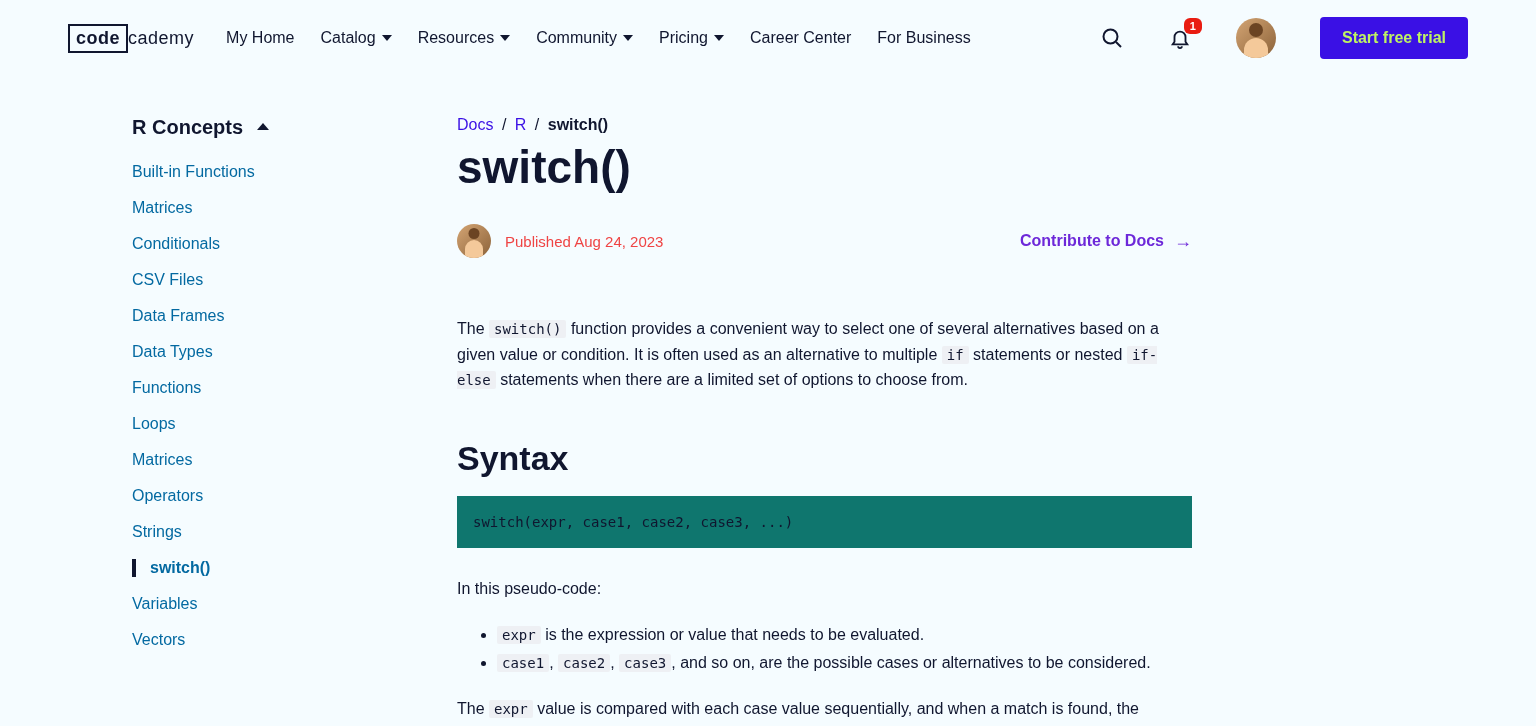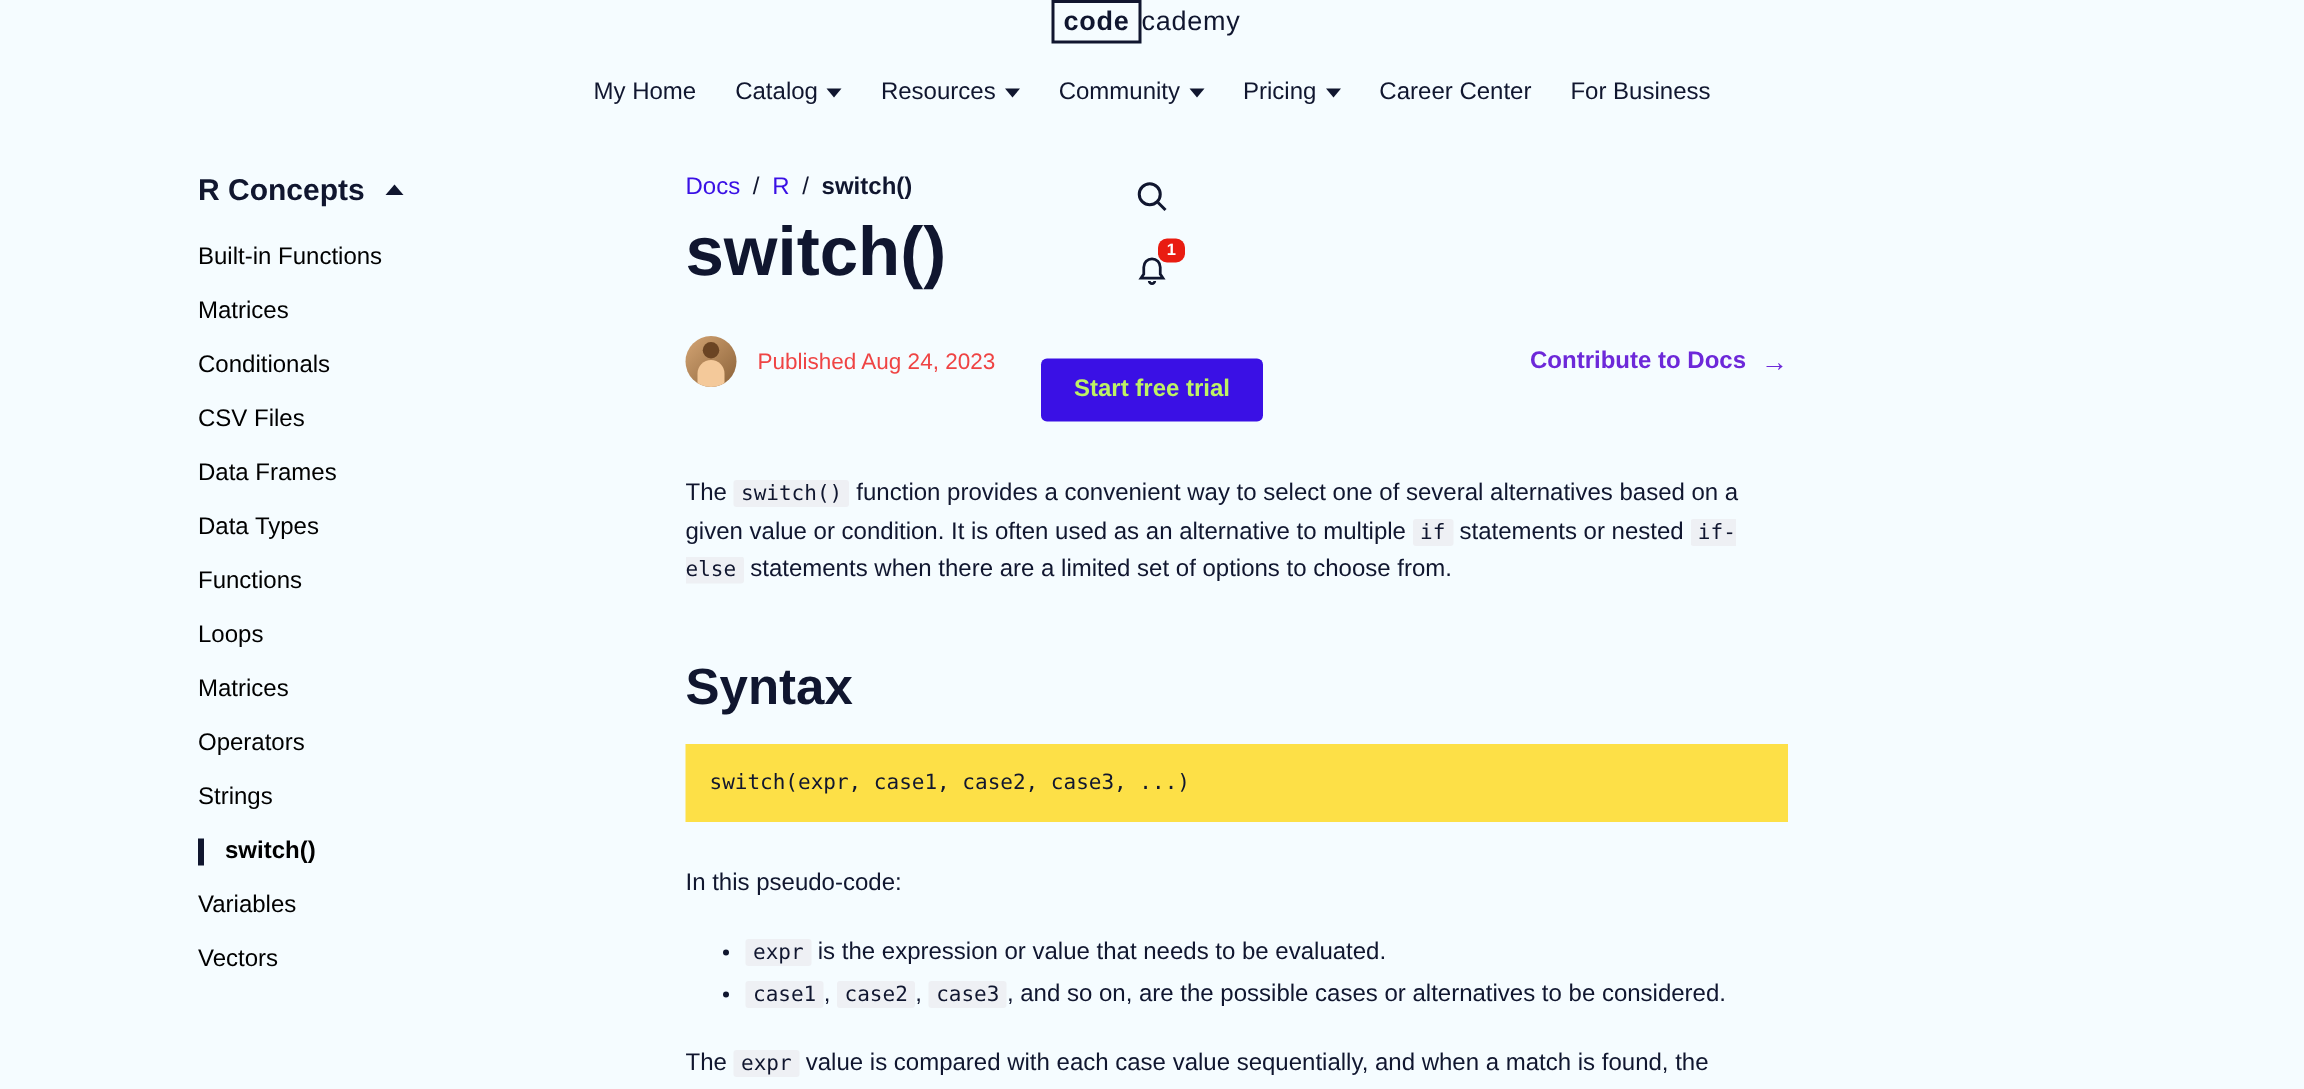--- a/index.html
+++ b/index.html
@@ -10,21 +10,20 @@
       width: 1536px;
       height: 726px;
       overflow: hidden;
     }
     .header {
       display: flex;
       align-items: center;
       padding: 0 68px;
       height: 76px;
       gap: 24px;
-      flex-direction: column;
     }
     .logo {
       display: flex;
       align-items: center;
       font-weight: 600;
       font-size: 18px;
       margin-right: 8px;
     }
     .logo-box {
       border: 2px solid #10162f;
@@ -135,21 +134,21 @@
       width: 0;
       height: 0;
       border-left: 6px solid transparent;
       border-right: 6px solid transparent;
       border-bottom: 7px solid #10162f;
       transform: translateY(-1px);
     }
     .sidebar-list { display: flex; flex-direction: column; gap: 18px; }
     .sidebar-item {
       font-size: 16px;
-      color: #000000;
+      color: #0369a1;
       cursor: pointer;
       padding-left: 0;
     }
     .sidebar-item.active {
       font-weight: 700;
       border-left: 4px solid #10162f;
       padding-left: 14px;
       margin-left: 0;
     }
     .content { flex: 1; max-width: 735px; }
@@ -212,21 +211,21 @@
       padding: 1px 5px;
       border-radius: 2px;
       font-size: 14px;
     }
     h2.syntax {
       font-size: 34px;
       font-weight: 700;
       margin: 46px 0 18px;
     }
     pre.code-block {
-      background: #fde047;
+      background: #0f766e;
       padding: 18px 16px;
       font-family: ui-monospace, SFMono-Regular, Menlo, Consolas, monospace;
       font-size: 14px;
       margin-bottom: 28px;
       overflow-x: auto;
     }
     ul { padding-left: 40px; margin-bottom: 20px; }
     ul li { font-size: 16px; line-height: 1.7; }
   </style>
 </head>

